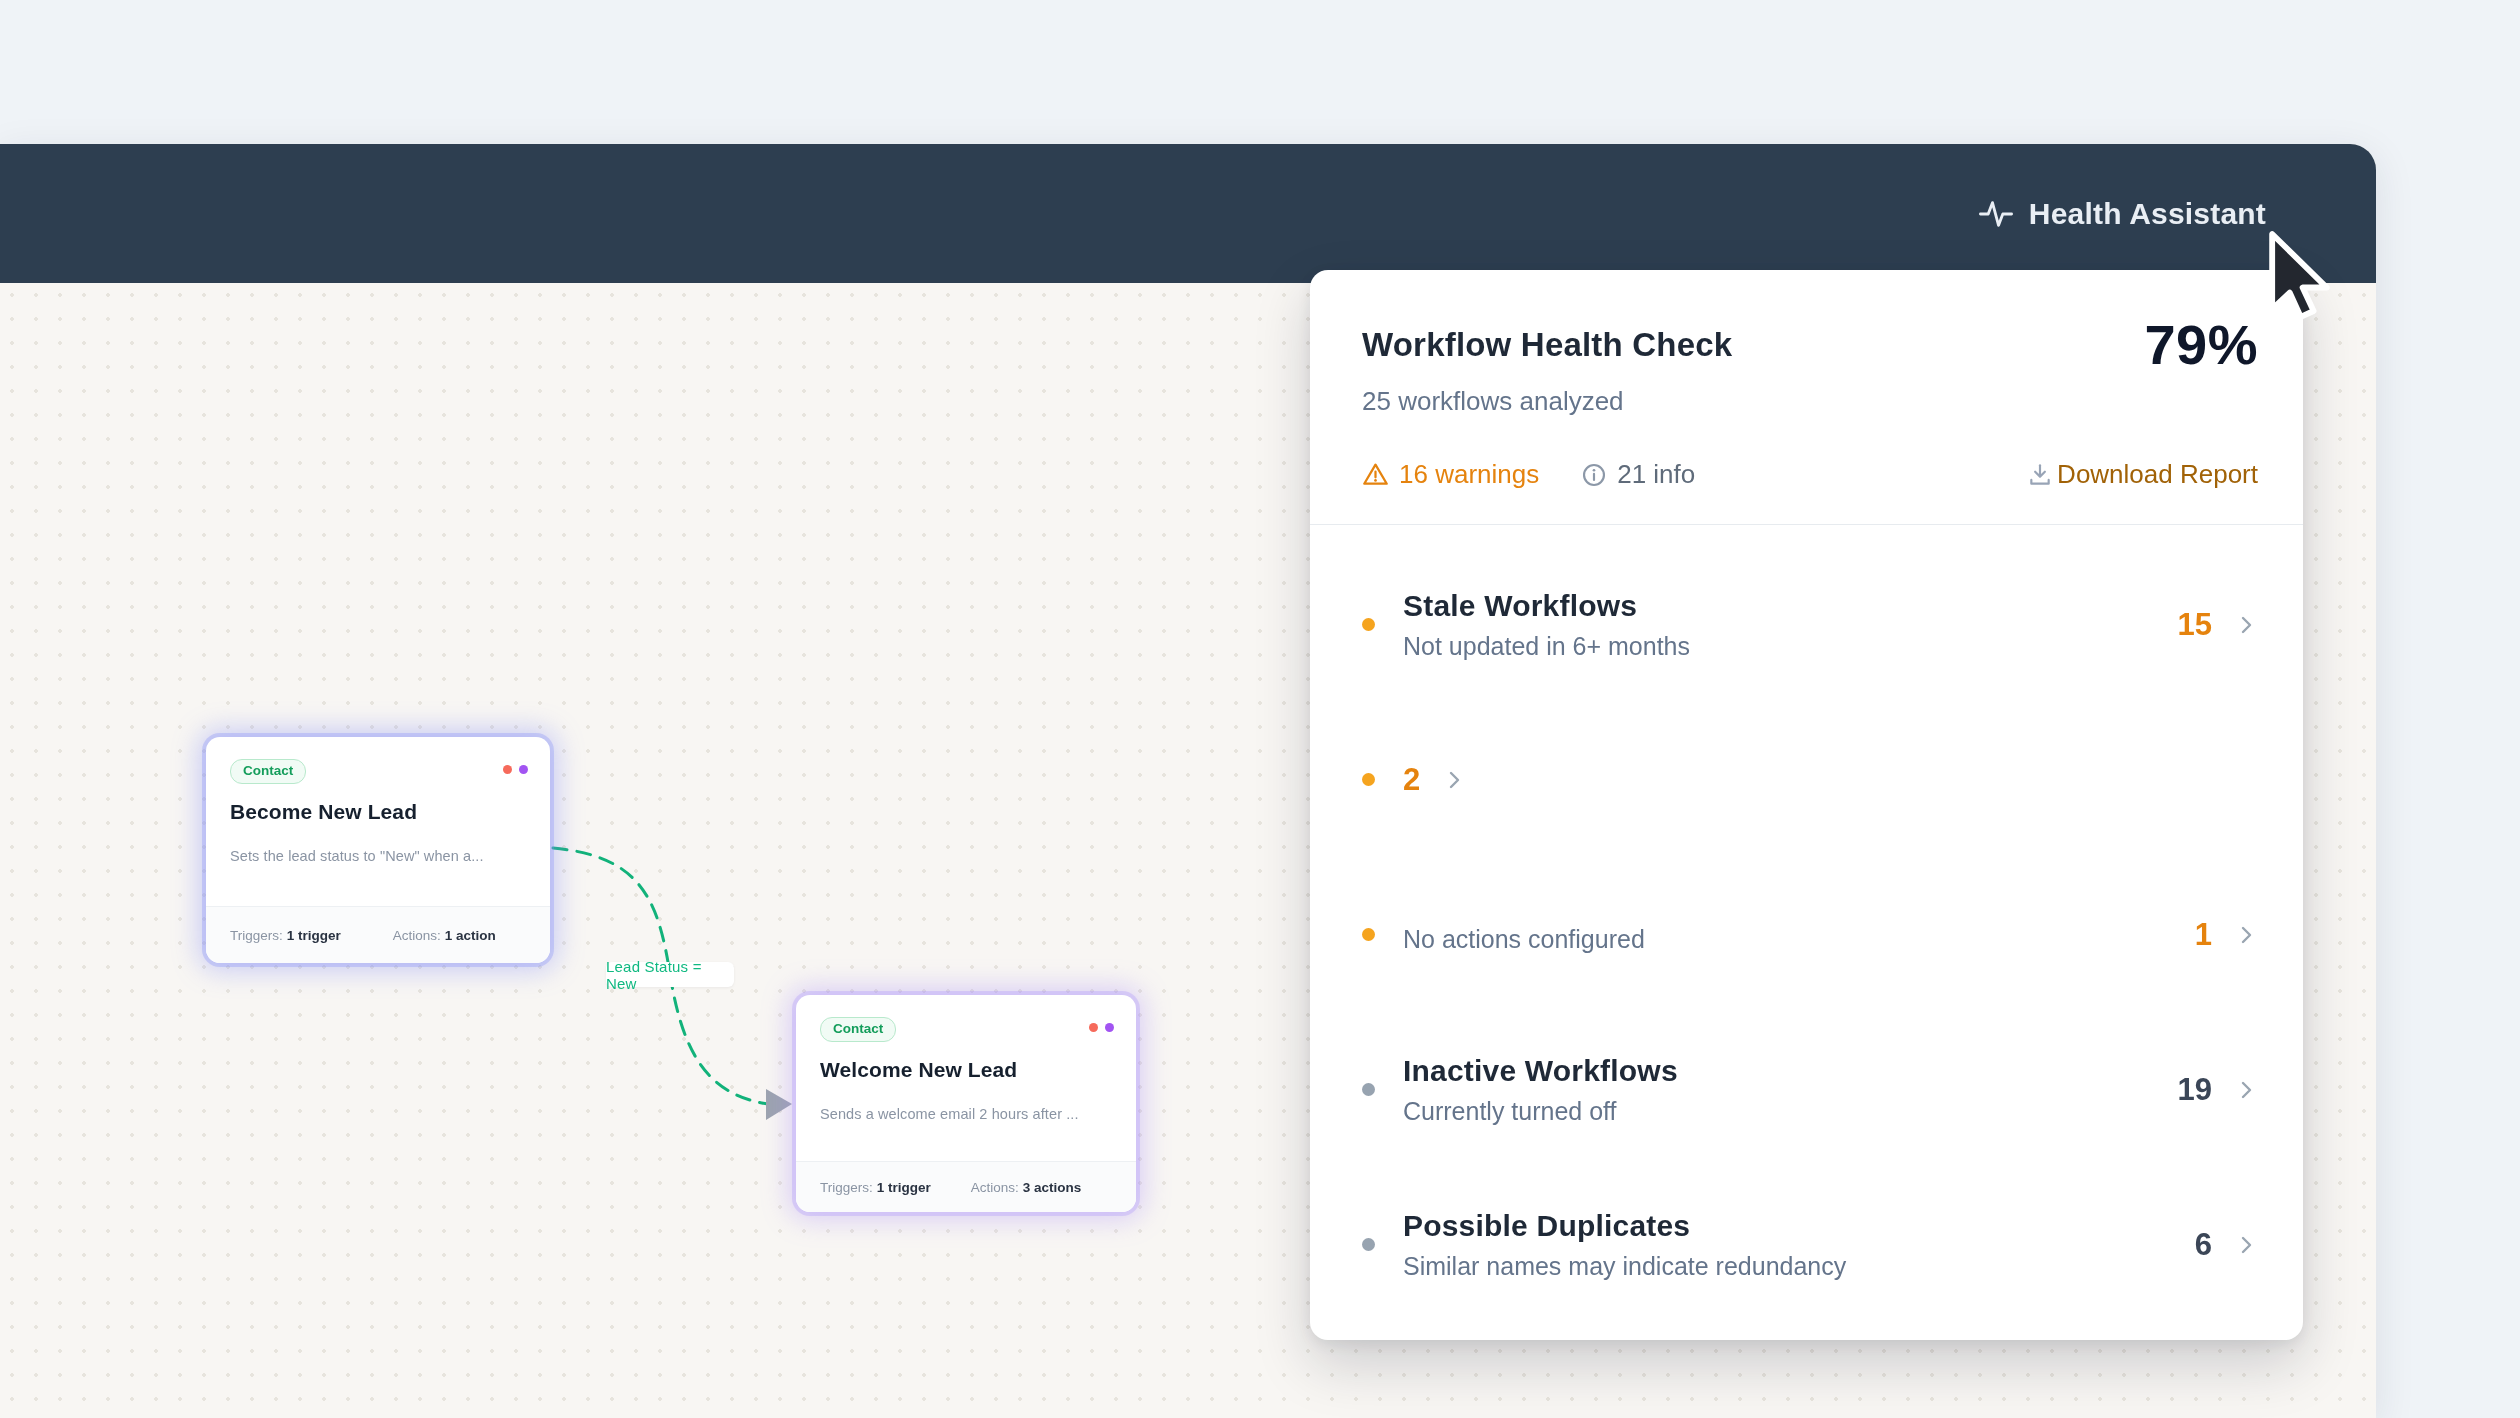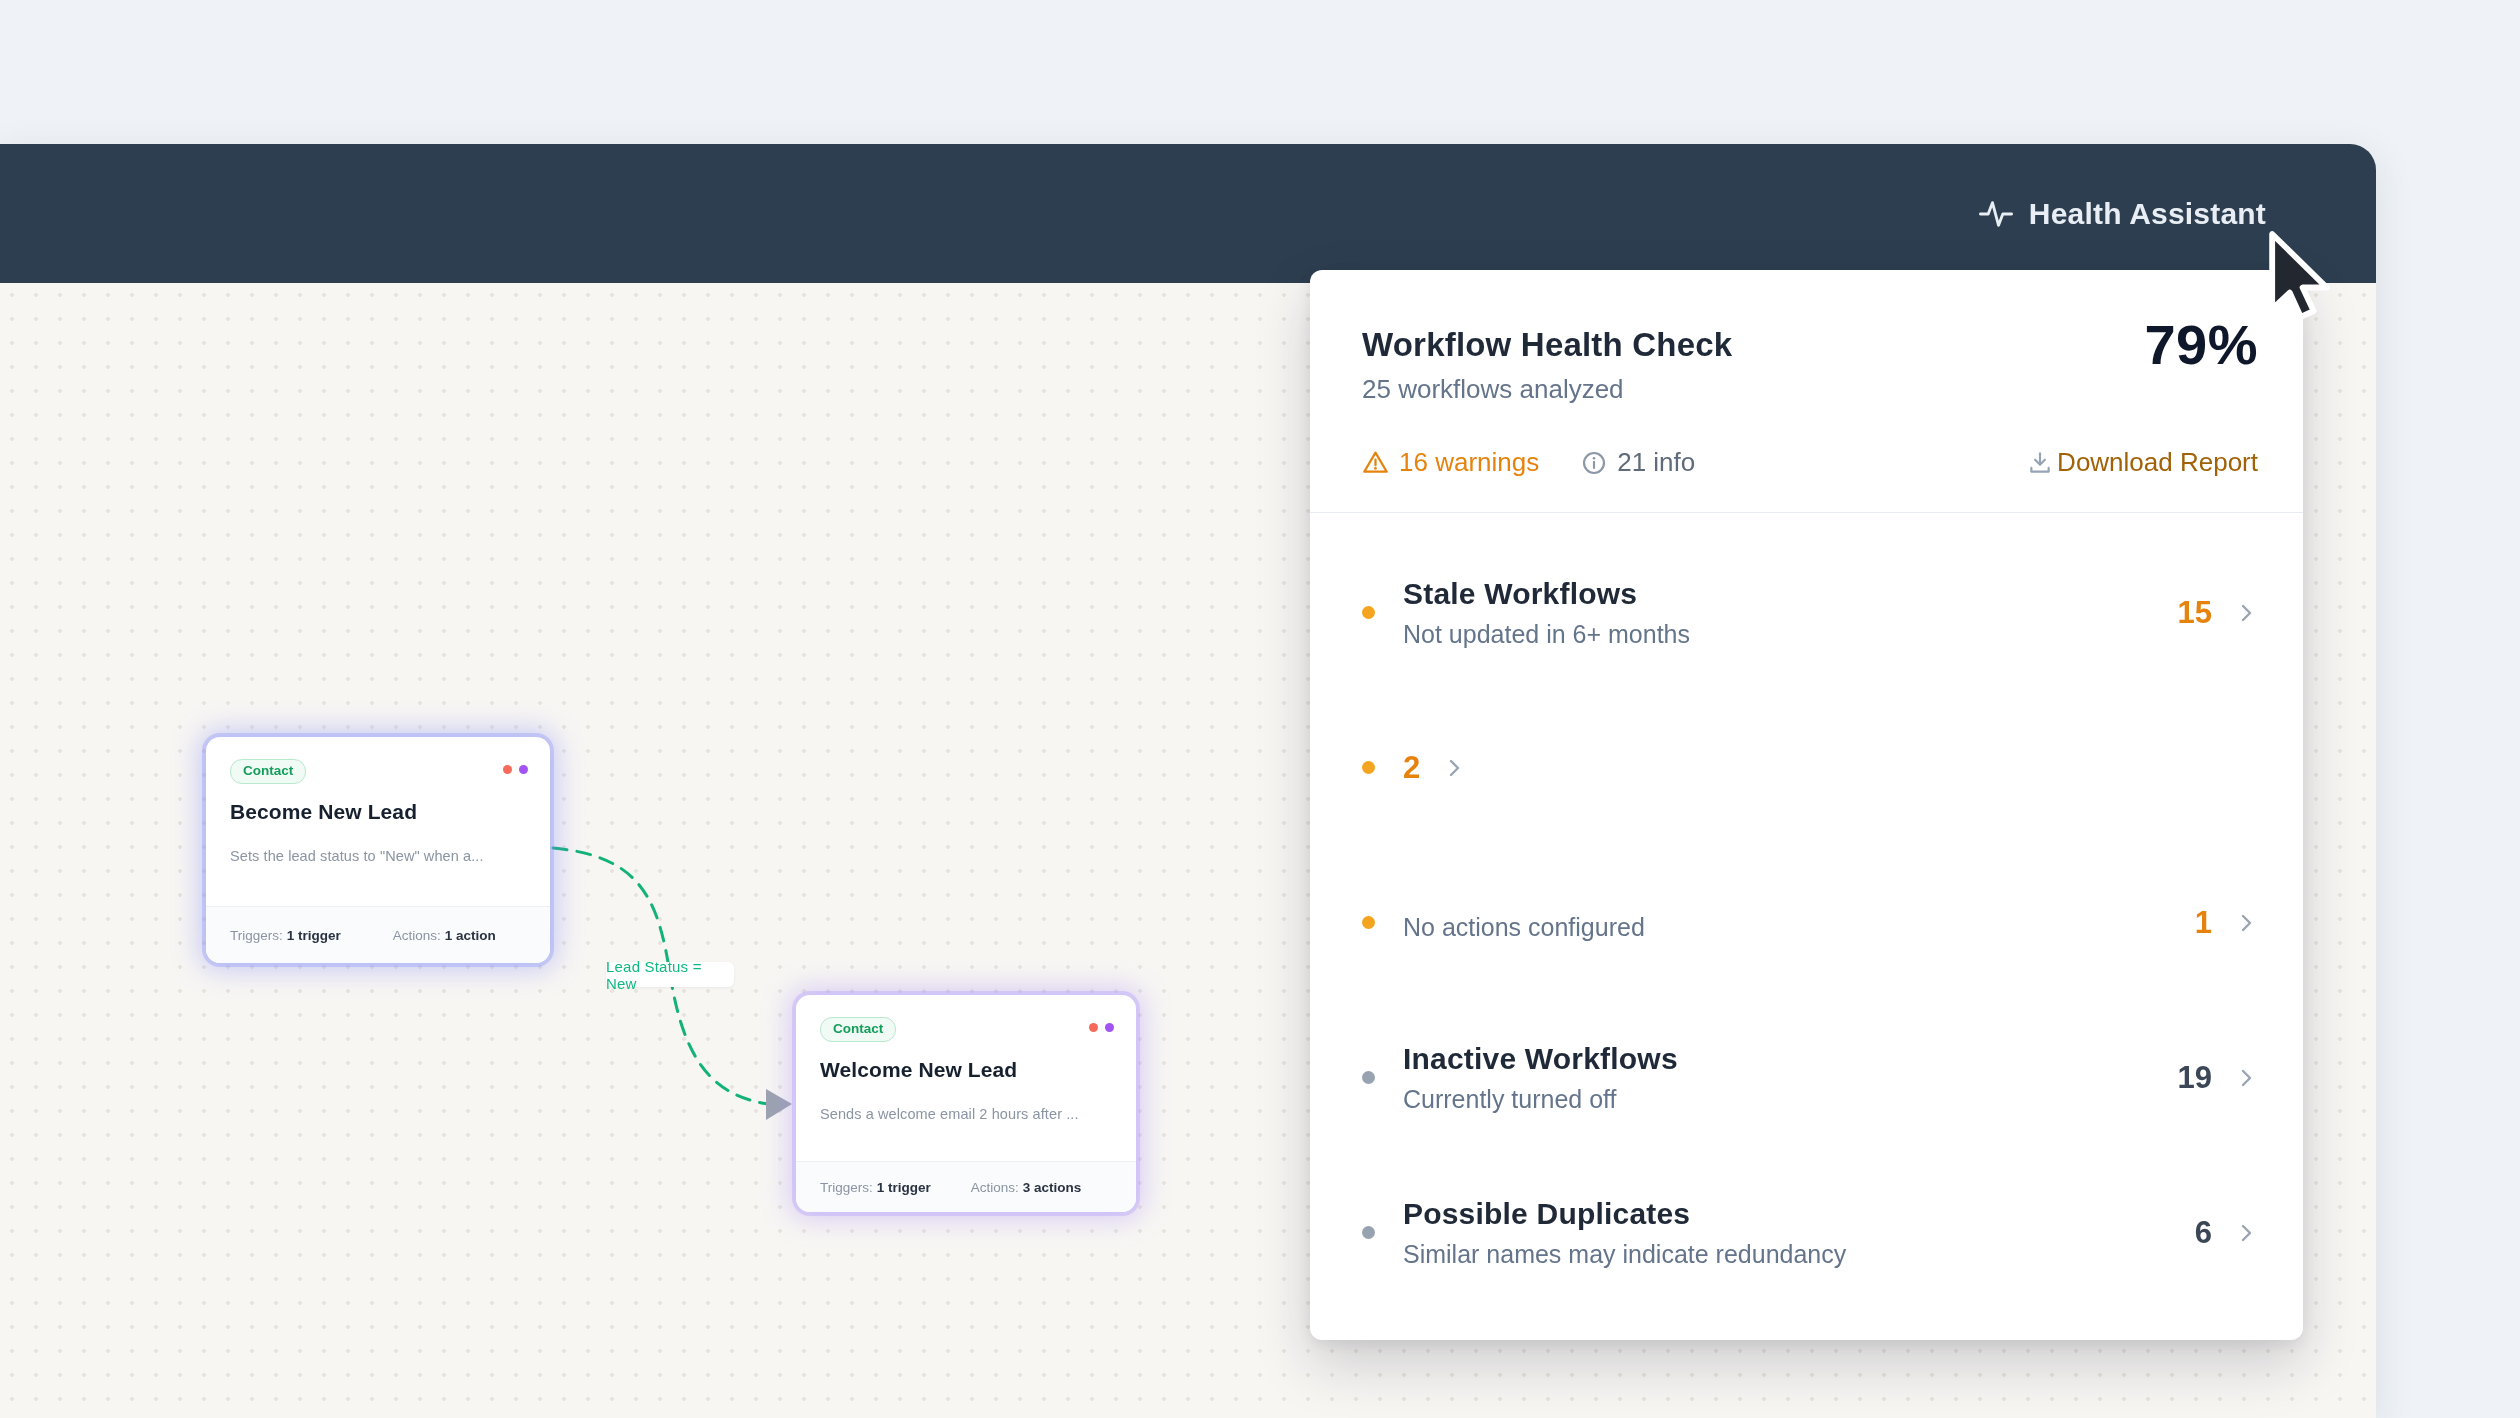--- a/index.html
+++ b/index.html
@@ -81,28 +81,28 @@
     position:absolute; left:606px; top:679px; width:128px; height:25px;
     background:#fff; border-radius:6px;
     display:flex; align-items:center; justify-content:center;
     font-size:15px; color:#10B981; letter-spacing:.2px;
     box-shadow:0 1px 3px rgba(15,23,42,.06);
   }
 
   
   .panel {
     position:absolute; left:1310px; top:270px; width:993px; height:1070px;
-    background:#fff; border-radius:12px;
+    background:#fff; border-radius:18px;
     box-shadow:0 24px 56px rgba(15,23,42,.18), 0 4px 14px rgba(15,23,42,.08);
     padding:0 45px 0 52px;
     z-index:5;
   }
   .panel-head { position:relative; padding-top:56px; }
   .panel-title { font-size:33px; font-weight:700; color:#1F2937; letter-spacing:.2px; }
-  .panel-sub { margin-top:10px; font-size:26px; color:#64748B; }
+  .panel-sub { margin-top:22px; font-size:26px; color:#64748B; }
   .panel-score {
     position:absolute; right:0; top:42px;
     font-size:56px; font-weight:700; color:#0f172a; letter-spacing:.5px;
   }
   .panel-stats {
     margin-top:42px; display:flex; align-items:center; gap:42px;
     font-size:26px;
     text-align:center;
   }
   .stat { display:flex; align-items:center; gap:10px; }

